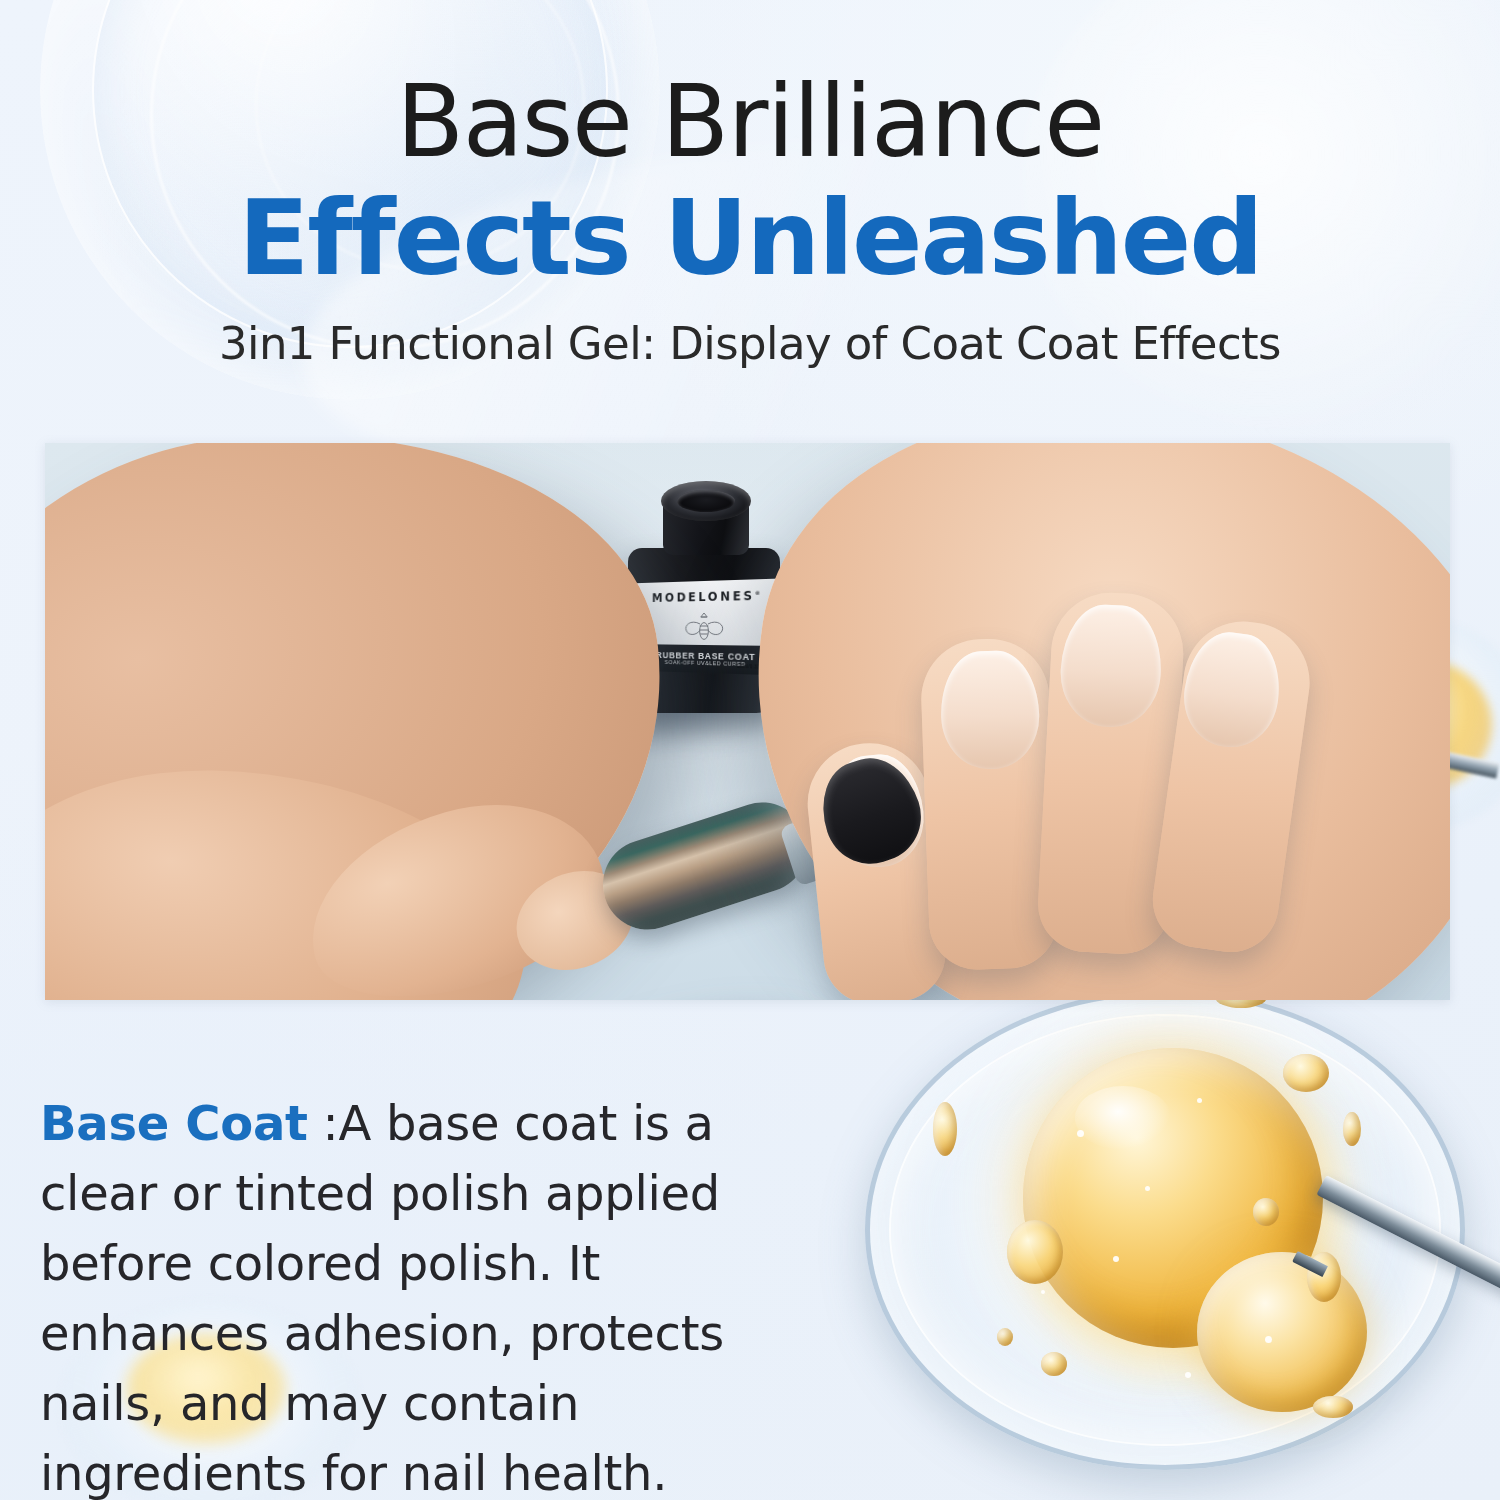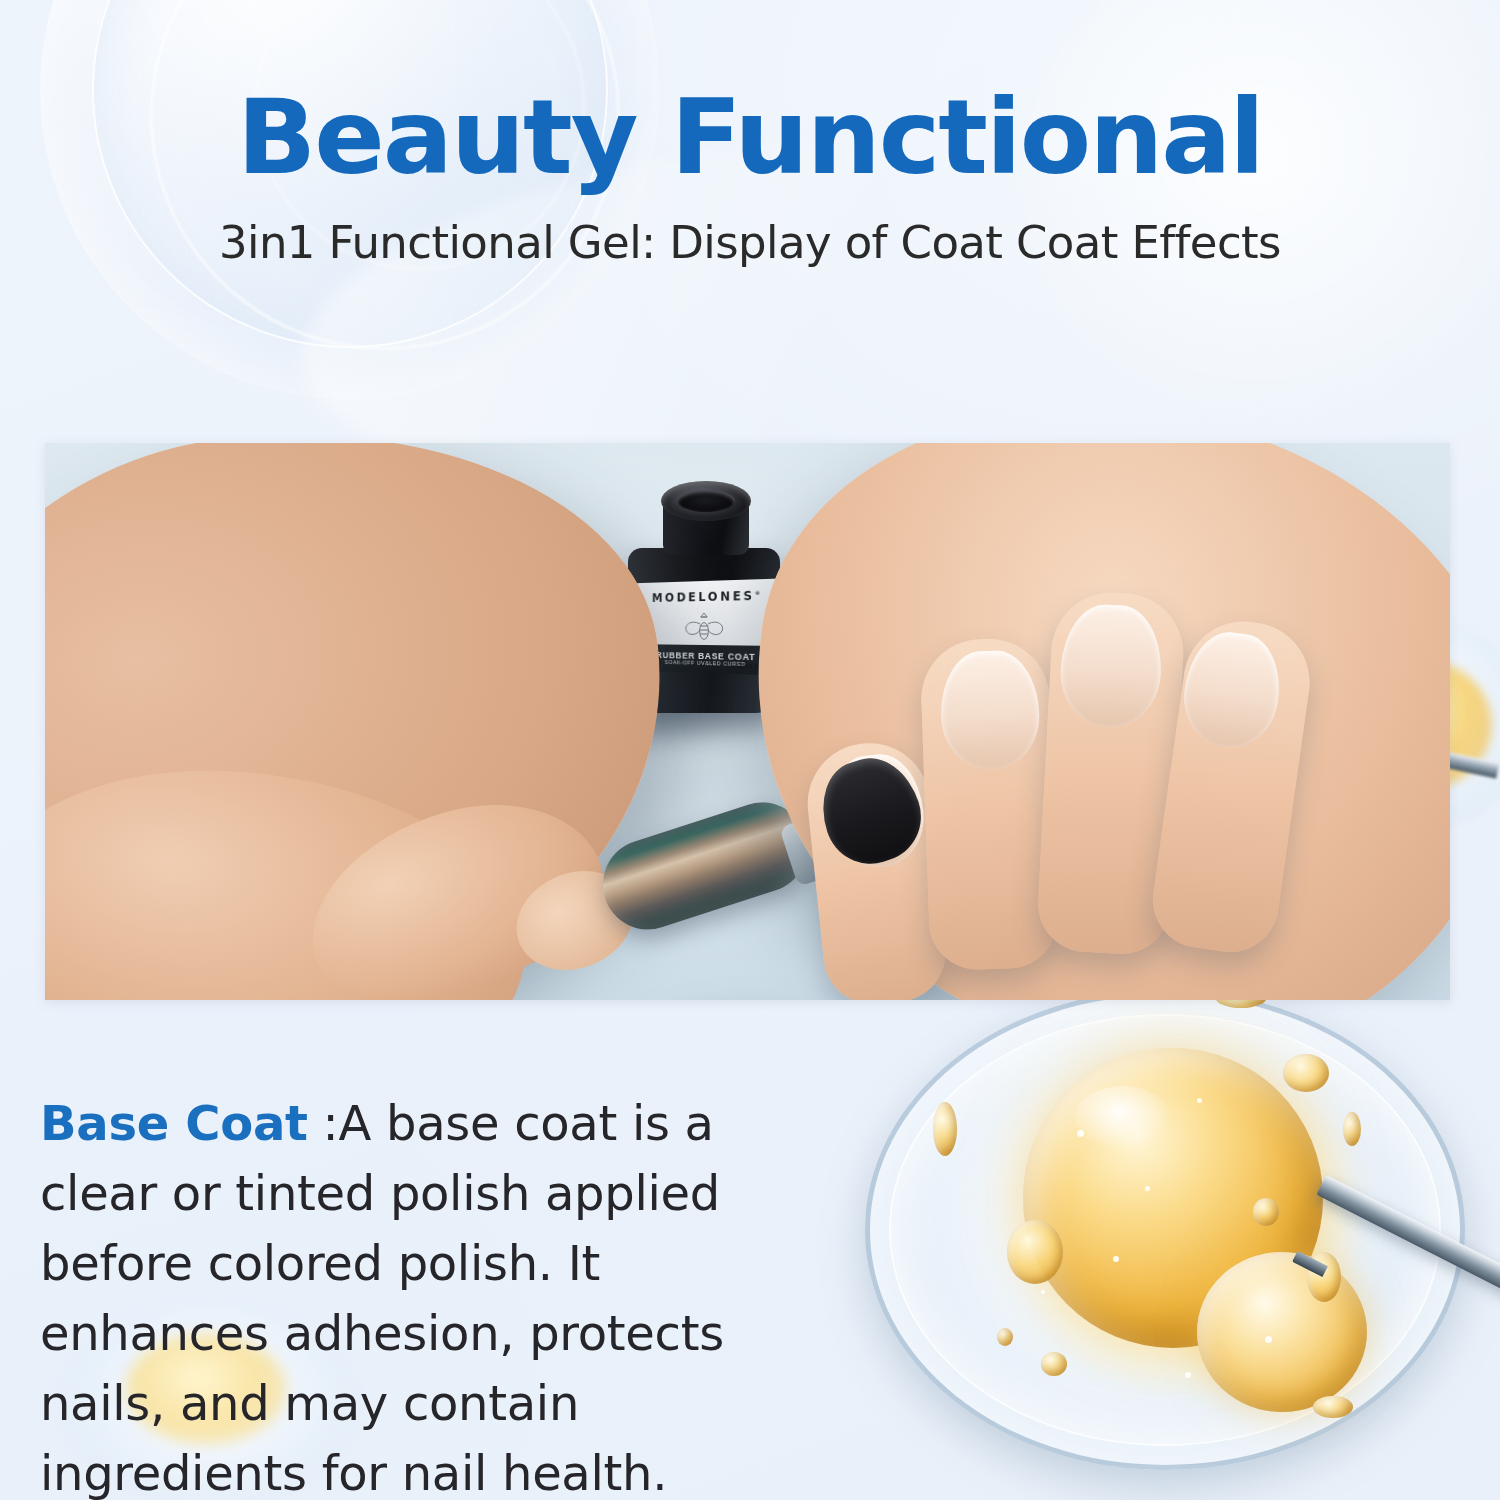--- a/index.html
+++ b/index.html
@@ -491,21 +491,22 @@
 
   <div class="bg-layer">
     <div class="glass-orb-top"></div>
     <div class="glass-ring-a"></div>
     <div class="glass-ring-b"></div>
     <div class="glass-swoosh"></div>
     <div class="bg-haze-right"></div>
   </div>
 
   <div class="header">
-    <div class="headline-2">Beauty Functional</div>
+    <div class="headline-1">Base Brilliance</div>
+    <div class="headline-2">Effects Unleashed</div>
     <div class="subheadline">3in1 Functional Gel: Display of Coat Coat Effects</div>
   </div>
 
   <div class="photo-panel">
     <div class="photo-bg"></div>
     <div class="desk-shadow-left"></div>
     <div class="desk-shadow-bottle"></div>
 
     <div class="bottle-shadow"></div>
     <div class="bottle"></div>

